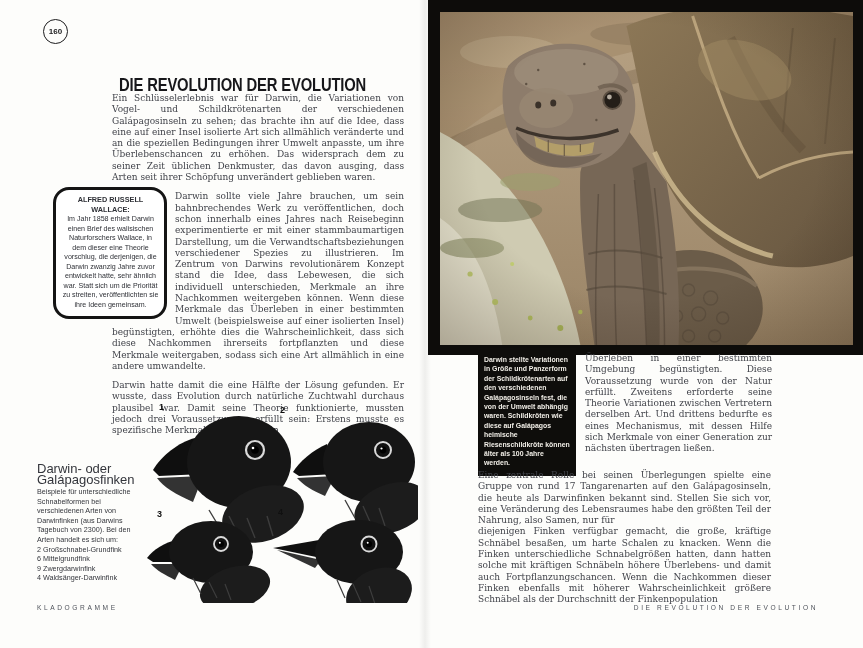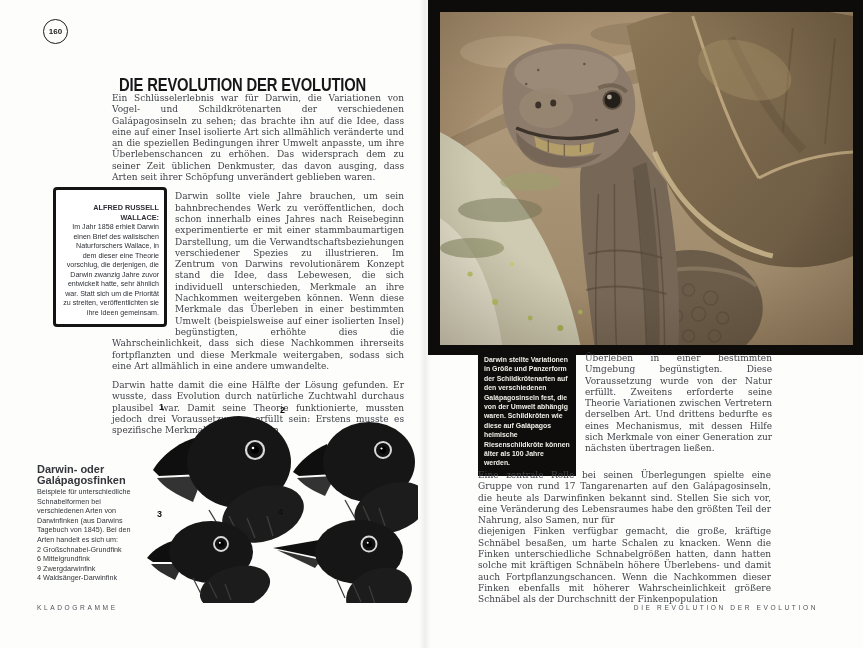--- a/index.html
+++ b/index.html
@@ -6,23 +6,23 @@
   #spread{
     position:relative;width:863px;height:648px;background:#fdfdfb;overflow:hidden;
     font-family:"Liberation Sans",sans-serif;
   }
   
   .serif-body{
     font-family:"DejaVu Serif",serif;
     font-size:9px;line-height:11.3px;color:#41434a;text-align:justify;
   }
   .note-box{
-    background:#fff;border:3.5px solid #141414;border-radius:4px;
-    padding:13px 5px 6px 6px;
-    font-size:7.1px;line-height:9.5px;color:#2e3036;text-align:right;
+    background:#fff;border:3.5px solid #141414;border-radius:16px;
+    padding:5px 5px 6px 6px;
+    font-size:7.1px;line-height:9.5px;color:#2e3036;text-align:center;
   }
   .running-foot{
     position:absolute;font-size:6.6px;letter-spacing:2.6px;color:#4e525a;
   }
   
   #page-left{position:absolute;left:0;top:0;width:425px;height:648px;}
   #page-num-badge{
     position:absolute;left:43px;top:19px;width:23px;height:23px;border:1.6px solid #1c1c1e;
     border-radius:50%;display:flex;align-items:center;justify-content:center;
     font-size:8px;font-weight:bold;color:#1c1c1e;
@@ -36,21 +36,21 @@
   #left-column p{margin:0 0 8px 0;}
   #wallace-box{
     float:left;width:97px;margin:-4px 8px 4px -59px;
   }
   #wallace-box .nb-title{font-weight:bold;font-size:7.3px;margin-bottom:1px;}
   #finch-figure{position:absolute;left:133px;top:398px;width:285px;height:205px;}
   .fig-num{
     position:absolute;font-size:9px;font-weight:bold;color:#101010;
   }
   #left-caption{position:absolute;left:37px;top:464px;width:94px;color:#33353b;}
-  #left-caption .cap-head{font-weight:bold;font-size:11px;line-height:10.5px;margin-bottom:2px;}
+  #left-caption .cap-head{font-weight:normal;font-size:13px;line-height:10.5px;margin-bottom:2px;}
   #left-caption .cap-body{font-size:7.2px;line-height:9.6px;}
   #left-caption .cap-item{display:block;font-size:7.2px;line-height:9.6px;}
   #foot-left{left:37px;top:604px;}
   
   #page-right{position:absolute;left:425px;top:0;width:438px;height:648px;}
   #gutter{
     position:absolute;left:419px;top:0;width:12px;height:648px;
     background:linear-gradient(90deg,rgba(0,0,0,0) 0%,rgba(0,0,0,.06) 50%,rgba(0,0,0,0) 100%);
   }
   #photo-frame{
@@ -146,21 +146,21 @@
           <path d="M52 66 L60 84 M68 70 L76 88 M84 72 L90 90" stroke="#3d3d3d" stroke-width="1.2"></path>
           <circle cx="84" cy="30" r="7.5" fill="#111" stroke="#d9d9d9" stroke-width="1.9"></circle>
           <circle cx="84" cy="30" r="3.1" fill="#000"></circle>
           <circle cx="82.7" cy="28.7" r="1" fill="#fff"></circle>
         </g>
       </svg>
     </div>
 
     <div id="left-caption">
       <div class="cap-head">Darwin- oder Galápagosfinken</div>
-      <div class="cap-body">Beispiele für unterschiedliche Schnabelformen bei verschiedenen Arten von Darwinfinken (aus Darwins Tagebuch von 1845). Bei den Arten handelt es sich um:</div>
+      <div class="cap-body">Beispiele für unterschiedliche Schnabelformen bei verschiedenen Arten von Darwinfinken (aus Darwins Tagebuch von 2300). Bei den Arten handelt es sich um:</div>
       <span class="cap-item">2 Großschnabel-Grundfink</span>
       <span class="cap-item">6 Mittelgrundfink</span>
       <span class="cap-item">9 Zwergdarwinfink</span>
       <span class="cap-item">4 Waldsänger-Darwinfink</span>
     </div>
 
     <div id="foot-left" class="running-foot">KLADOGRAMME</div>
   </div>
 
   <div id="gutter"></div>

